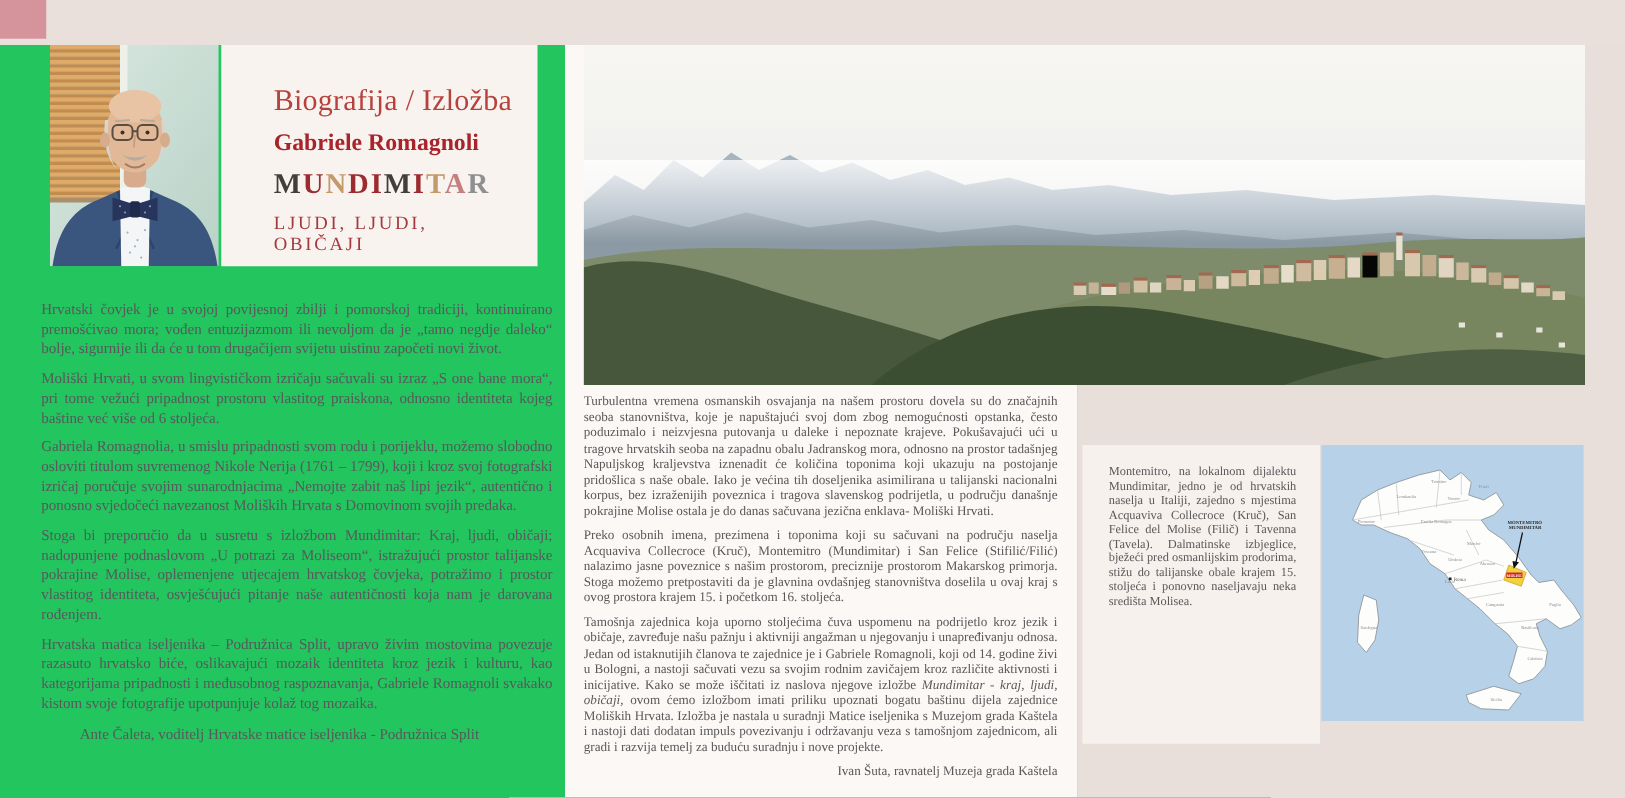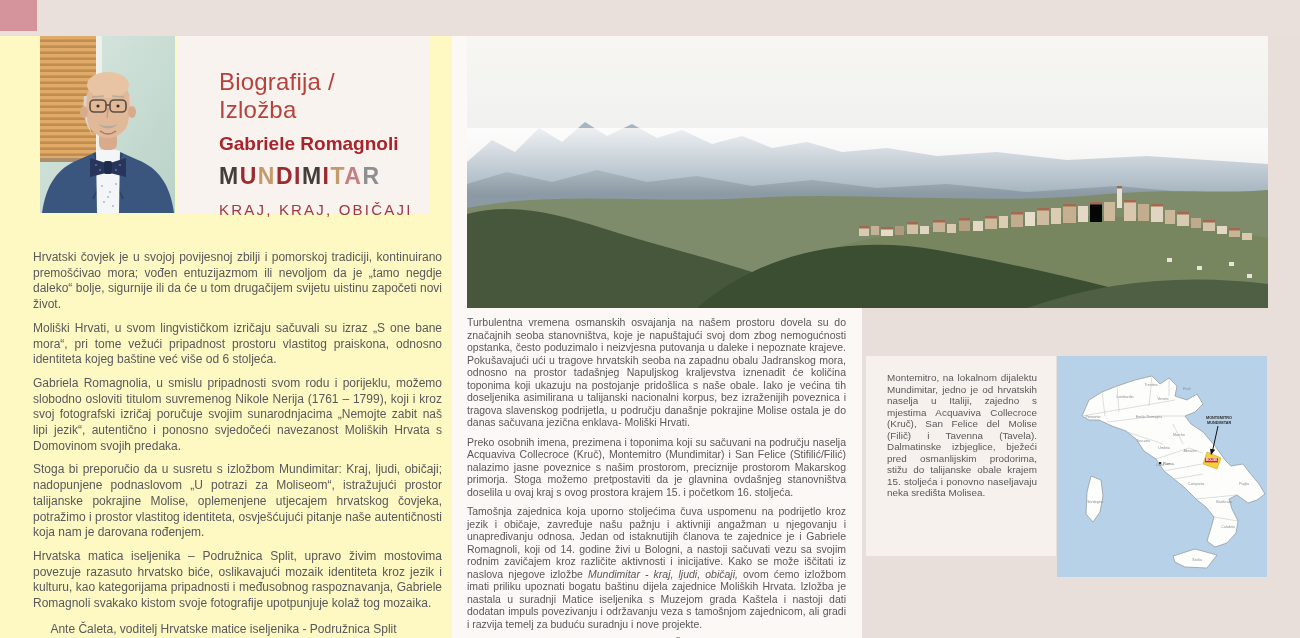--- a/index.html
+++ b/index.html
@@ -1,44 +1,44 @@
 <!DOCTYPE html>
 <html><head>
 <meta charset="utf-8">
 <style>
   html,body{margin:0;padding:0;}
   body{font-family:"Liberation Sans","DejaVu Sans",sans-serif;}
-  #page{position:relative;width:1300px;height:638px;background:#fef9c3;overflow:hidden;}
+  #page{position:relative;width:1300px;height:638px;background:#22c55e;overflow:hidden;font-family:Liberation Serif, serif;}
   .right-bg{position:absolute;left:862px;top:0;width:438px;height:638px;background:#e8dfdb;}
   .white-col{position:absolute;left:452px;top:0;width:410px;height:638px;background:#fbf8f5;}
   .top-band{position:absolute;left:0;top:0;width:1300px;height:36px;background:#e9e0dc;}
   .rose-square{position:absolute;left:0;top:0;width:37px;height:31px;background:#d5949c;}
 
   .portrait{position:absolute;left:40px;top:36px;width:135px;height:177px;}
   .title-panel{position:absolute;left:177px;top:36px;width:253px;height:177px;background:#f9f3ef;}
   .title-inner{position:absolute;left:42px;top:32px;width:200px;}
   .t-line1{font-size:24px;color:#b5423c;font-weight:400;letter-spacing:0.2px;}
   .t-line2{font-size:19px;color:#a8232a;font-weight:700;margin-top:9px;}
   .t-line3{font-size:23px;font-weight:700;letter-spacing:1.5px;margin-top:8px;}
   .t-line4{font-size:15px;color:#a13a3e;font-weight:400;letter-spacing:2.2px;margin-top:11px;}
 
-  .left-text{position:absolute;left:33px;top:250px;width:409px;font-size:12px;line-height:15.7px;
+  .left-text{position:absolute;left:33px;top:240px;width:409px;font-size:12px;line-height:15.7px;
              color:#59585b;text-align:justify;}
   .left-text p{margin:0 0 8px 0;}
   .sig-left{margin-top:10px;text-align:center;padding-right:28px;font-size:12px;}
 
   .landscape{position:absolute;left:467px;top:36px;width:801px;height:272px;}
 
   .center-text{position:absolute;left:467px;top:316px;width:379px;font-size:10.5px;line-height:12.5px;
                color:#59585b;text-align:justify;}
   .center-text p{margin:0 0 7px 0;}
   .sig-center{margin-top:1px;text-align:right;font-size:10.5px;}
   .it{font-style:italic;}
 
-  .right-card{position:absolute;left:866px;top:356px;width:190px;height:200px;background:#f7f1ed;box-sizing:border-box;
+  .right-card{position:absolute;left:866px;top:356px;width:190px;height:239px;background:#f7f1ed;box-sizing:border-box;
               padding:16px 19px 0 21px;font-size:9.9px;line-height:11.5px;color:#59585b;text-align:justify;overflow:hidden;}
   .right-card p{margin:0;}
 
   .map-box{position:absolute;left:1057px;top:356px;width:210px;height:221px;}
 </style>
 </head>
 <body>
 
 <div id="page">
 
@@ -107,21 +107,21 @@
           <circle cx="76" cy="134" r="0.8"></circle>
       </g>
     </svg>
   </div>
 
   <div class="title-panel">
     <div class="title-inner">
       <div class="t-line1">Biografija / Izložba</div>
       <div class="t-line2">Gabriele Romagnoli</div>
       <div class="t-line3"><span style="color: rgb(67, 61, 60);">M</span><span style="color: rgb(156, 42, 49);">U</span><span style="color: rgb(197, 154, 106);">N</span><span style="color: rgb(156, 42, 49);">D</span><span style="color: rgb(156, 42, 49);">I</span><span style="color: rgb(67, 61, 60);">M</span><span style="color: rgb(156, 42, 49);">I</span><span style="color: rgb(197, 154, 106);">T</span><span style="color: rgb(197, 127, 129);">A</span><span style="color: rgb(143, 143, 145);">R</span></div>
-      <div class="t-line4">KRAJ, KRAJ, OBIČAJI</div>
+      <div class="t-line4">LJUDI, LJUDI, OBIČAJI</div>
     </div>
   </div>
 
   <div class="left-text">
     <div>
         <p><span>Hrvatski čovjek je u svojoj povijesnoj zbilji i pomorskoj tradiciji, kontinuirano premošćivao mora; vođen entuzijazmom ili nevoljom da je „tamo negdje daleko“ bolje, sigurnije ili da će u tom drugačijem svijetu uistinu započeti novi život.</span></p>
         <p><span>Moliški Hrvati, u svom lingvističkom izričaju sačuvali su izraz „S one bane mora“, pri tome vežući pripadnost prostoru vlastitog praiskona, odnosno identiteta kojeg baštine već više od 6 stoljeća.</span></p>
         <p><span>Gabriela Romagnolia, u smislu pripadnosti svom rodu i porijeklu, možemo slobodno osloviti titulom suvremenog Nikole Nerija (1761 – 1799), koji i kroz svoj fotografski izričaj poručuje svojim sunarodnjacima „Nemojte zabit naš lipi jezik“, autentično i ponosno svjedočeći navezanost Moliških Hrvata s Domovinom svojih predaka.</span></p>
         <p><span>Stoga bi preporučio da u susretu s izložbom Mundimitar: Kraj, ljudi, običaji; nadopunjene podnaslovom „U potrazi za Moliseom“, istražujući prostor talijanske pokrajine Molise, oplemenjene utjecajem hrvatskog čovjeka, potražimo i prostor vlastitog identiteta, osvješćujući pitanje naše autentičnosti koja nam je darovana rođenjem.</span></p>
         <p><span>Hrvatska matica iseljenika – Podružnica Split, upravo živim mostovima povezuje razasuto hrvatsko biće, oslikavajući mozaik identiteta kroz jezik i kulturu, kao kategorijama pripadnosti i međusobnog raspoznavanja, Gabriele Romagnoli svakako kistom svoje fotografije upotpunjuje kolaž tog mozaika.</span></p>

